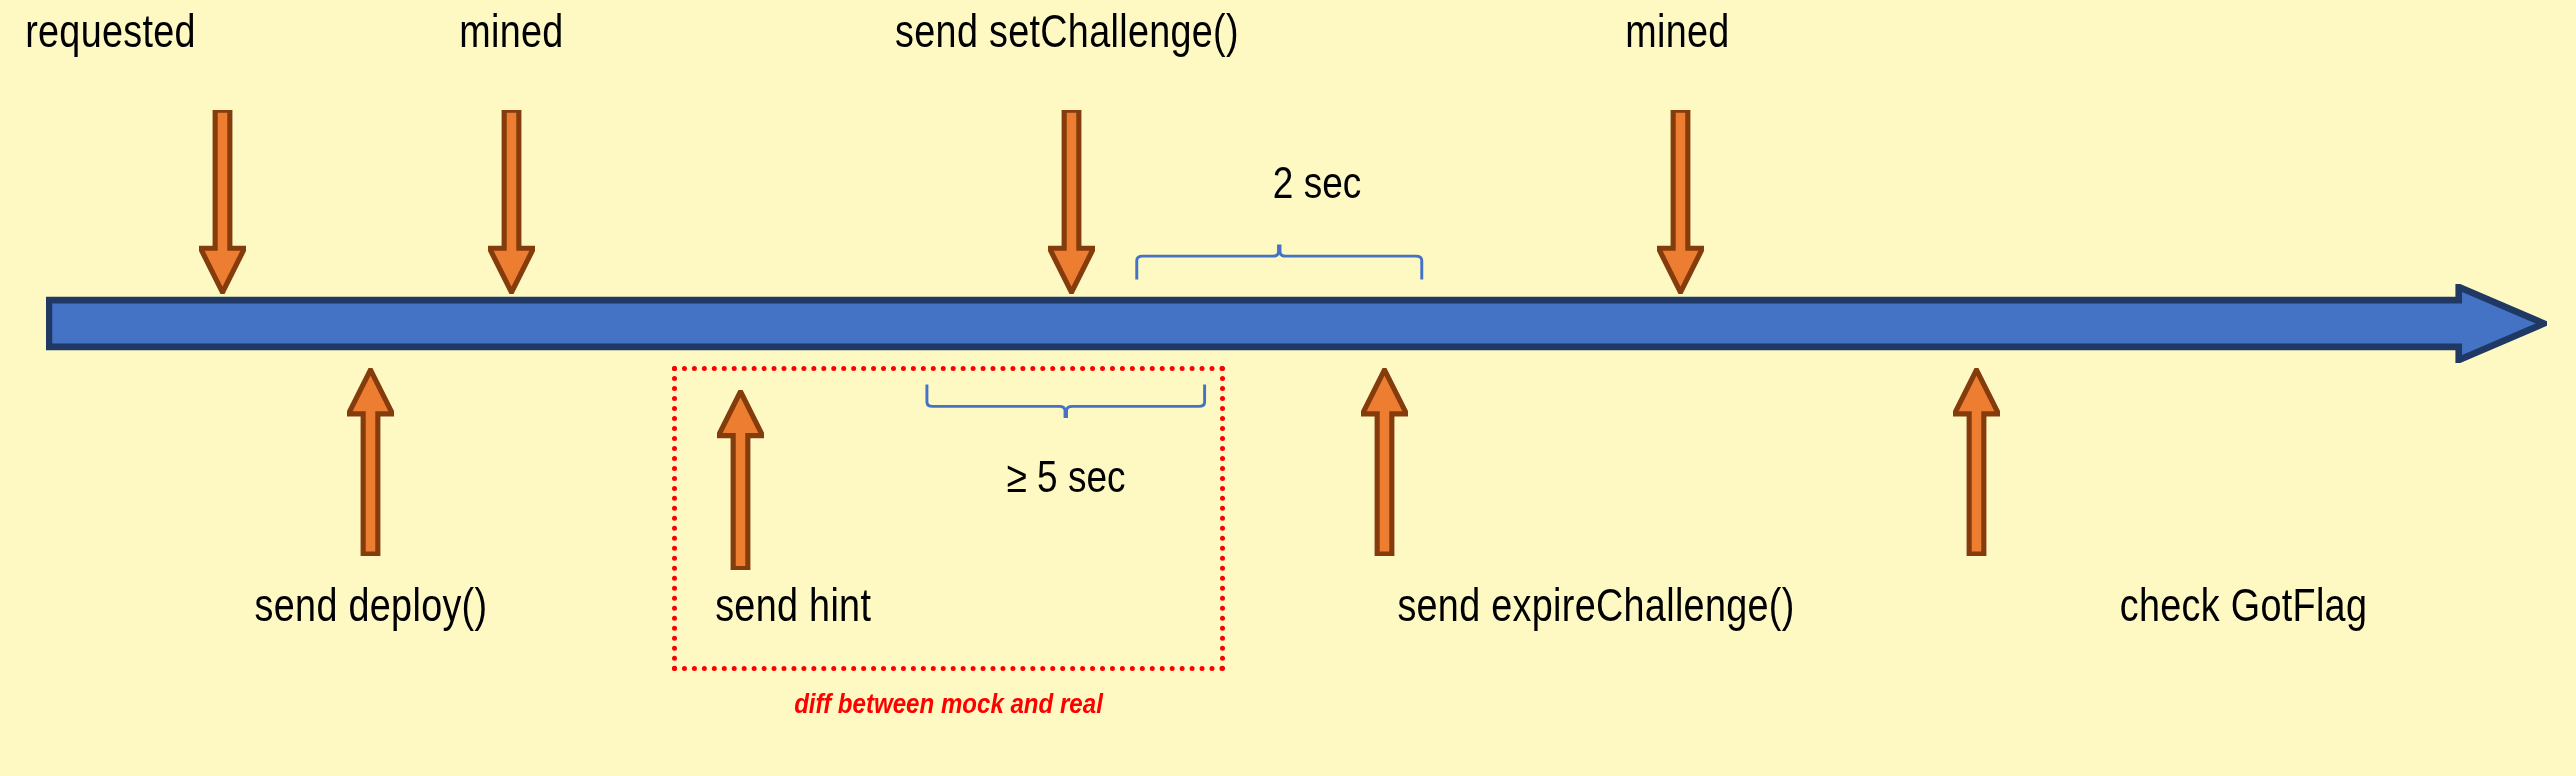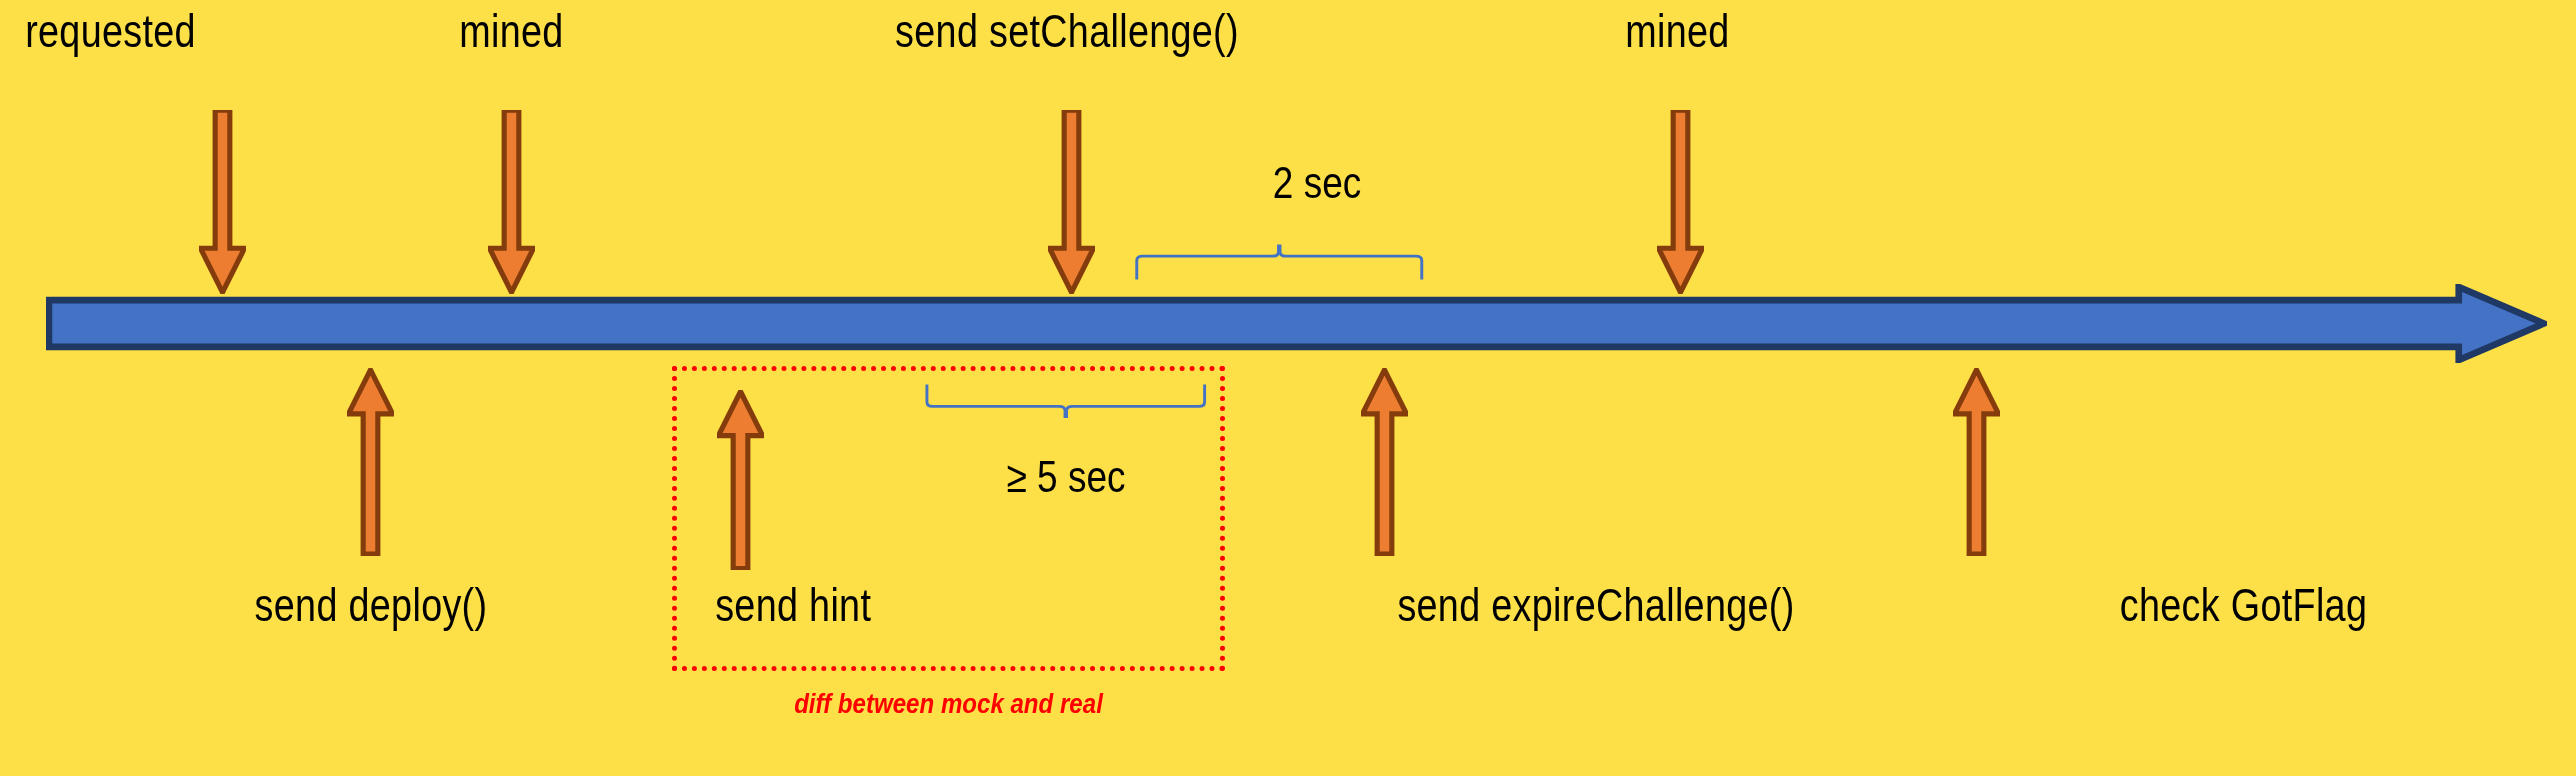--- a/index.html
+++ b/index.html
@@ -7,21 +7,21 @@
     padding: 0;
     background: #ffffff;
   }
   body {
     font-family: "Liberation Sans", sans-serif;
   }
   #stage {
     position: relative;
     width: 2576px;
     height: 776px;
-    background: #fde047;
+    background: #fef9c3;
     overflow: hidden;
   }
 
   
   .label {
     position: absolute;
     font-family: "Liberation Sans", sans-serif;
     font-size: 46px;
     line-height: 1.05;
     color: #000000;

